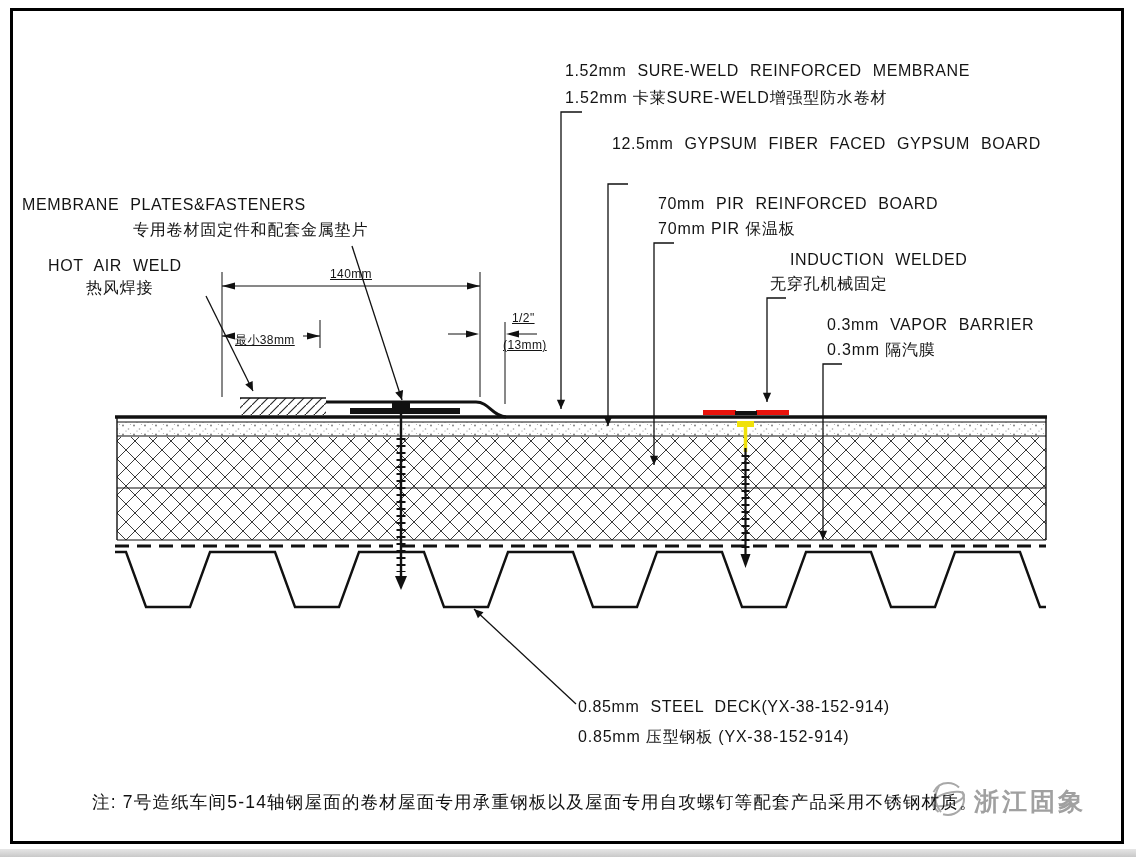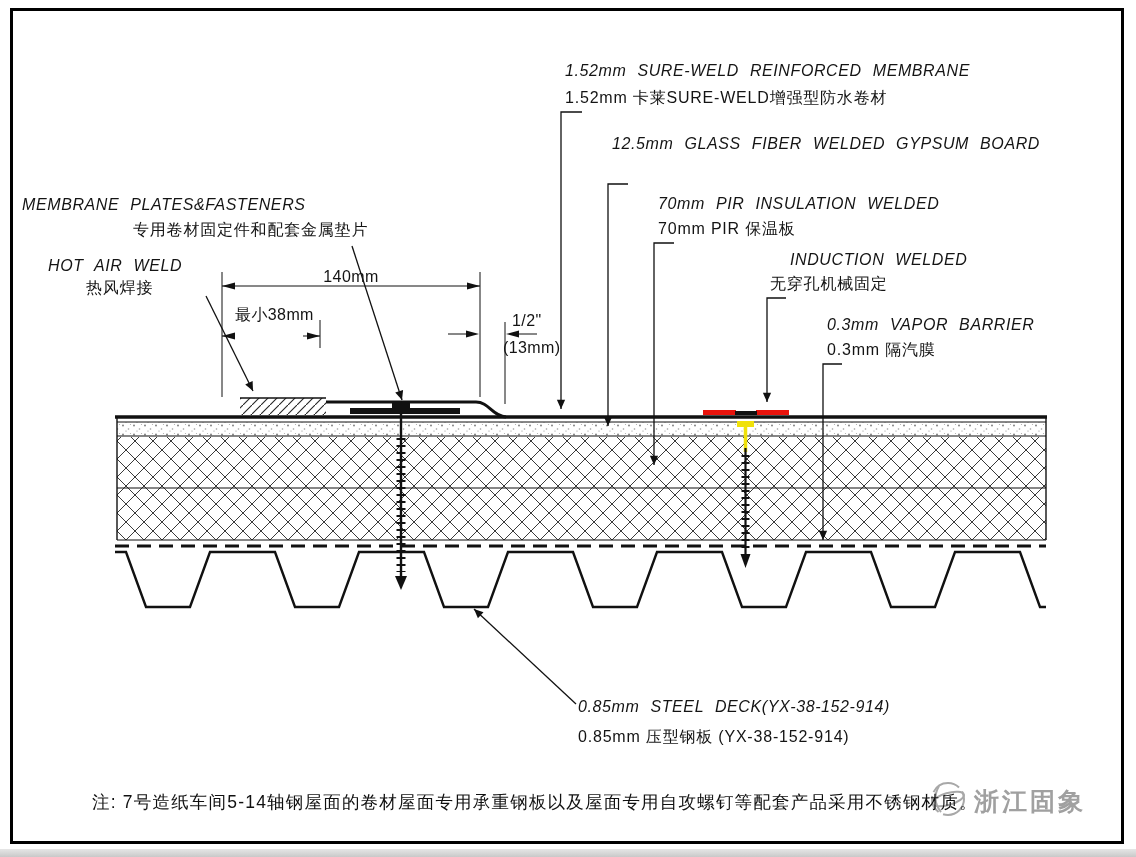--- a/index.html
+++ b/index.html
@@ -25,23 +25,23 @@
     background: linear-gradient(#e6e6e6, #c9c9c9);
   }
   svg.dwg { position: absolute; left: 0; top: 0; }
   .lbl {
     position: absolute;
     font-size: 16px;
     line-height: 1.15;
     white-space: nowrap;
     color: #141414;
   }
-  .en { letter-spacing: 0.6px; word-spacing: 6px; font-style: italic; }
+  .en { letter-spacing: 0.6px; word-spacing: 6px; }
   .cn { letter-spacing: 0.8px; }
-  .dim { font-size: 16px; letter-spacing: 0.4px; }
+  .dim { font-size: 12px; letter-spacing: 0.4px; text-decoration: underline; }
   .center { transform: translateX(-50%); }
   .note-text {
     position: absolute;
     font-size: 17.5px;
     letter-spacing: 1.2px;
     white-space: nowrap;
     color: #101010;
   }
   .logo-text {
     position: absolute;
@@ -162,42 +162,42 @@
     <g stroke="#a8a8a8" fill="none" stroke-width="2">
       <circle cx="948" cy="799" r="16" stroke-dasharray="30 5 18 4"></circle>
       <ellipse cx="948" cy="799" rx="16.5" ry="6" transform="rotate(-16 948 799)"></ellipse>
       <path d="M 939 786 Q 931 800 941 812"></path>
     </g>
   </svg>
 
   <div class="lbl en" style="left:565px; top:62px">1.52mm SURE-WELD REINFORCED MEMBRANE</div>
   <div class="lbl cn" style="left:565px; top:89px">1.52mm 卡莱SURE-WELD增强型防水卷材</div>
 
-  <div class="lbl en" style="left:612px; top:135px">12.5mm GLASS FIBER WELDED GYPSUM BOARD</div>
-
-  <div class="lbl en" style="left:658px; top:195px">70mm PIR INSULATION WELDED</div>
+  <div class="lbl en" style="left:612px; top:135px">12.5mm GYPSUM FIBER FACED GYPSUM BOARD</div>
+
+  <div class="lbl en" style="left:658px; top:195px">70mm PIR REINFORCED BOARD</div>
   <div class="lbl cn" style="left:658px; top:220px">70mm PIR 保温板</div>
 
   <div class="lbl en" style="left:790px; top:251px">INDUCTION WELDED</div>
   <div class="lbl cn" style="left:770px; top:275px">无穿孔机械固定</div>
 
   <div class="lbl en" style="left:827px; top:316px">0.3mm VAPOR BARRIER</div>
   <div class="lbl cn" style="left:827px; top:341px">0.3mm 隔汽膜</div>
 
   <div class="lbl en" style="left:22px;  top:196px">MEMBRANE PLATES&amp;FASTENERS</div>
   <div class="lbl cn" style="left:133px; top:221px">专用卷材固定件和配套金属垫片</div>
 
   <div class="lbl en" style="left:48px;  top:257px">HOT AIR WELD</div>
   <div class="lbl cn" style="left:86px;  top:279px">热风焊接</div>
 
   <div class="lbl en" style="left:578px; top:698px">0.85mm STEEL DECK(YX-38-152-914)</div>
   <div class="lbl cn" style="left:578px; top:728px">0.85mm 压型钢板 (YX-38-152-914)</div>
 
   <div class="lbl dim center" style="left:351px; top:268px">140mm</div>
-  <div class="lbl dim" style="left:235px; top:306px">最小38mm</div>
+  <div class="lbl dim" style="left:235px; top:334px">最小38mm</div>
   <div class="lbl dim" style="left:512px; top:312px">1/2"</div>
   <div class="lbl dim" style="left:503px; top:339px">(13mm)</div>
 
   <div class="note-text" style="left:92px; top:790px">注: 7号造纸车间5-14轴钢屋面的卷材屋面专用承重钢板以及屋面专用自攻螺钉等配套产品采用不锈钢材质。</div>
 
   <div class="logo-text" style="left:974px; top:785px">浙江固象</div>
 
   <div class="bottom-strip"></div>
 
 </div>

